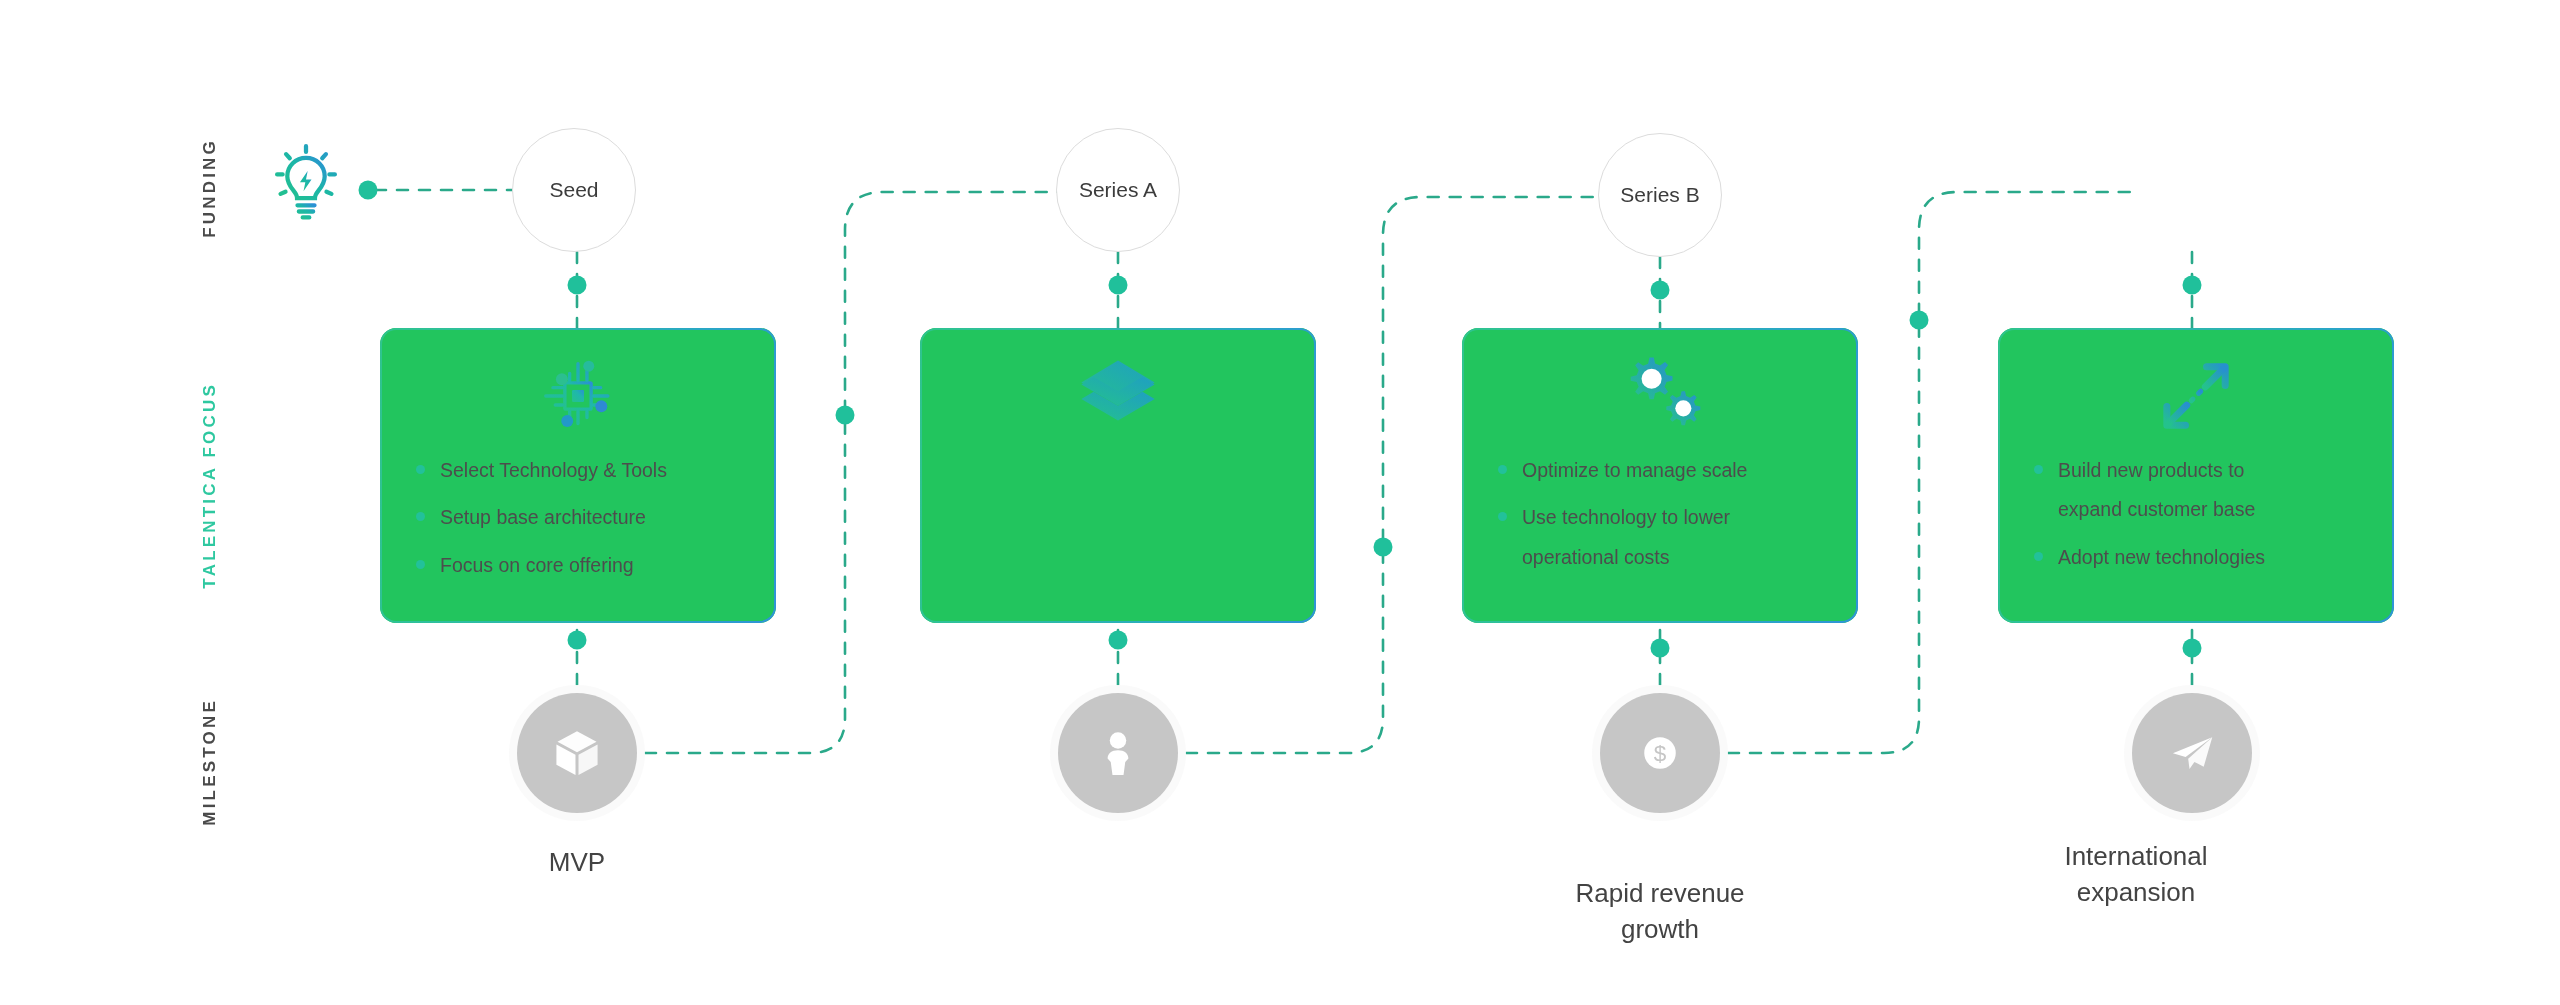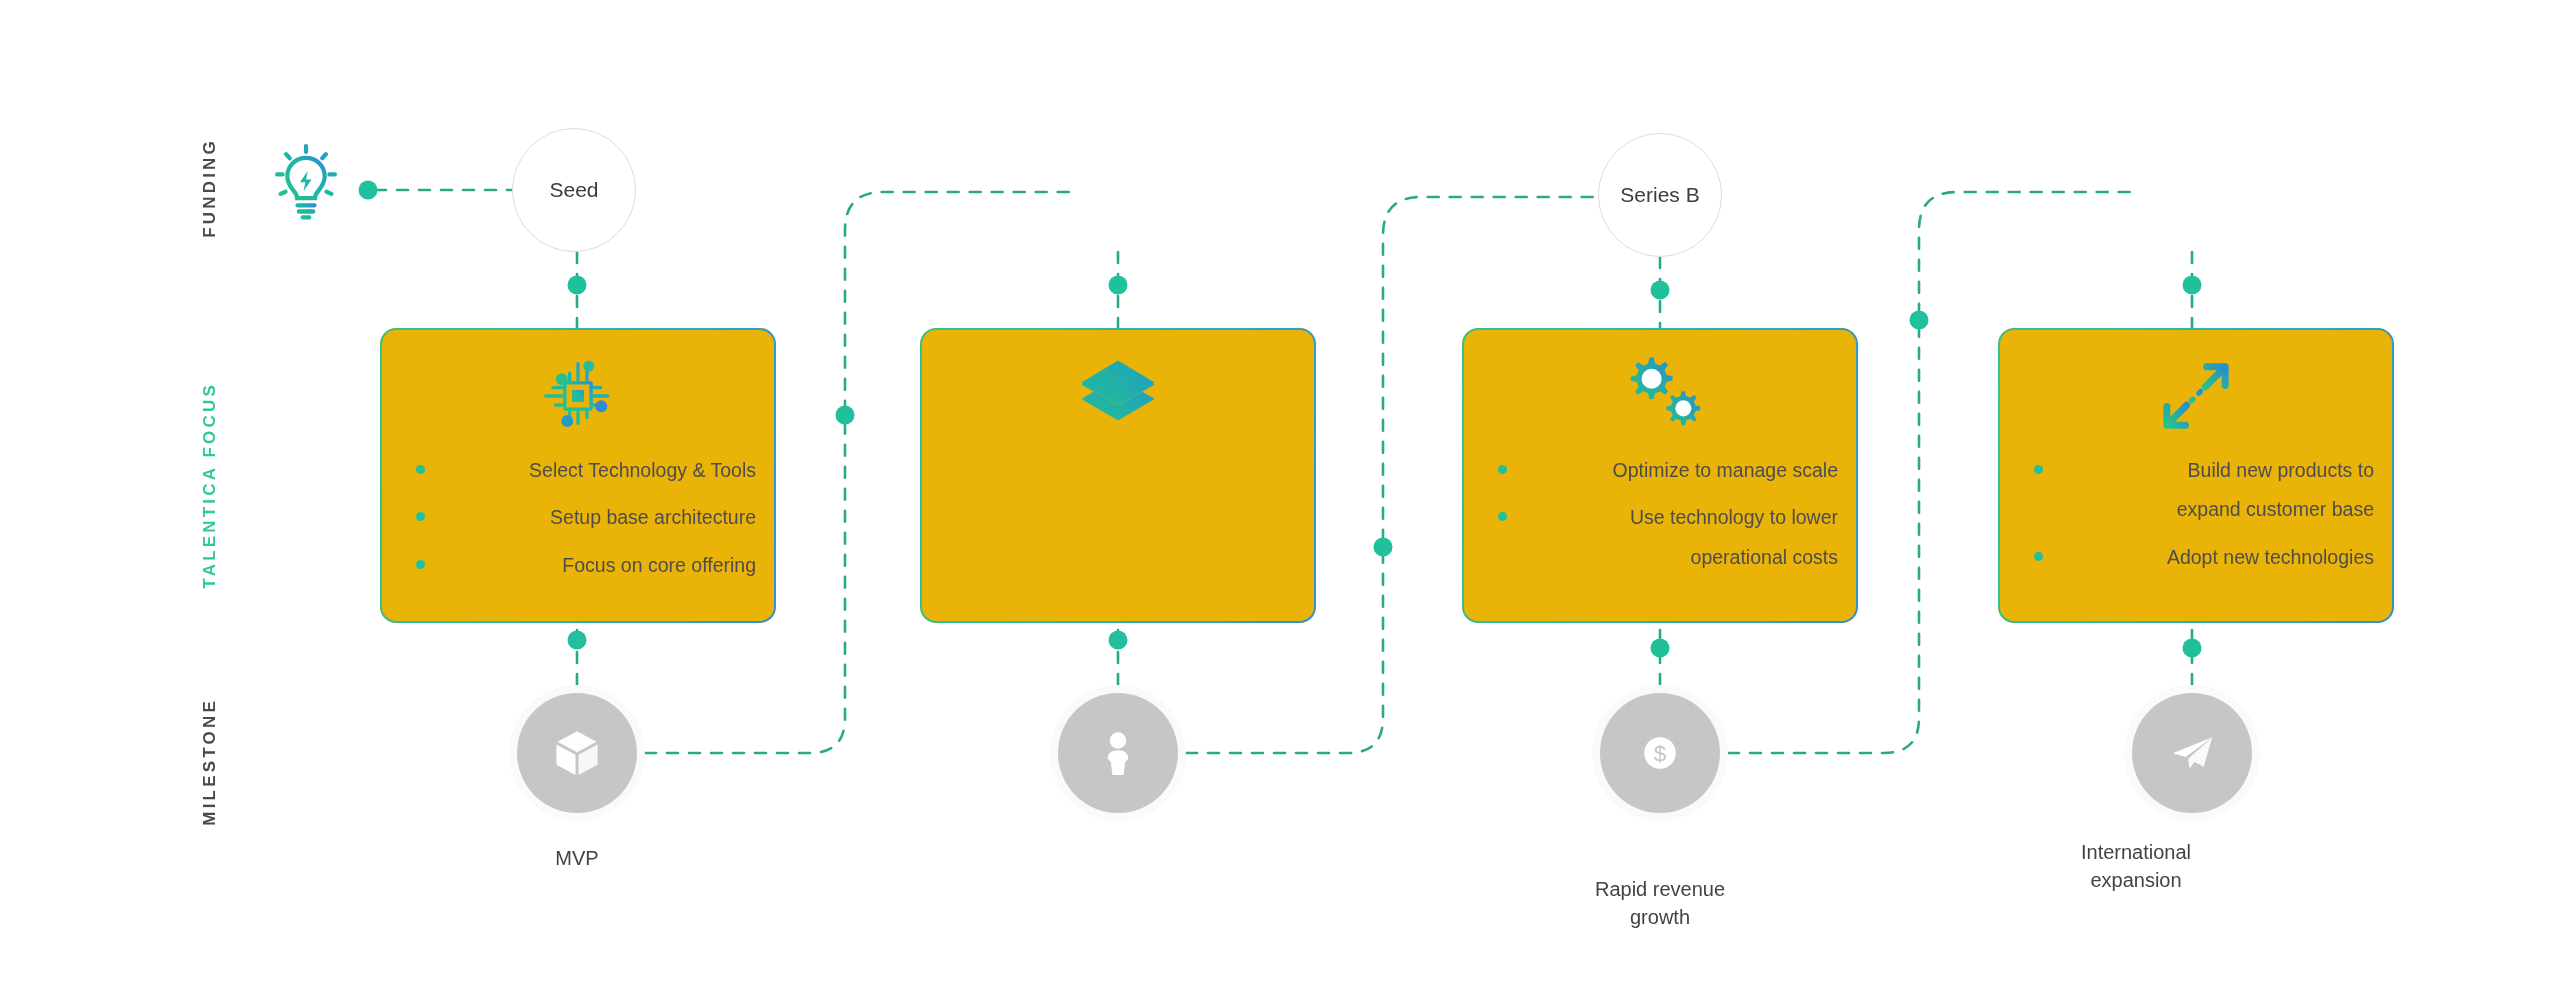--- a/index.html
+++ b/index.html
@@ -46,25 +46,24 @@
   .fund-node span{display:block;}
 
   
   .bulb{position:absolute;left:262px;top:140px;width:88px;height:88px;z-index:4;}
 
   
   .card{
     position:absolute;
     width:396px;height:295px;
     border-radius:16px;
-    background:#eab308;
+    background:#22c55e;
     box-sizing:border-box;
     z-index:6;
     padding:0;
-    text-align:right;
   }
   .card::before{
     content:"";
     position:absolute;inset:0;
     border-radius:16px;
     padding:1.8px;
     background:linear-gradient(100deg,#2fc48e 0%,#2ebfa0 28%,#29a8c4 72%,#2f93d8 100%);
     -webkit-mask:linear-gradient(#000 0 0) content-box,linear-gradient(#000 0 0);
     -webkit-mask-composite:xor;
             mask:linear-gradient(#000 0 0) content-box,linear-gradient(#000 0 0);
@@ -99,21 +98,21 @@
     width:120px;height:120px;border-radius:50%;
     background:#c6c6c6;
     display:flex;align-items:center;justify-content:center;
     box-shadow:0 0 0 8px rgba(250,250,250,0.95);
     z-index:5;
   }
   .ms-label{
     position:absolute;
     width:300px;
     text-align:center;
-    font-size:20px;
+    font-size:26px;
     color:#434343;
     line-height:1.38;
     z-index:5;
   }
 </style>
 </head>
 <body>
 
 <div id="stage">
 
@@ -182,20 +181,26 @@
       <path d="M33.2 22.6l-5.6 8.1h3.9l-1.3 6.5 5.8-8.4h-4z" fill="url(#gBulb)"></path>
     </svg>
   </div>
 
   <div class="fund-node" style="left:512px;top:128px;text-align:center;">
     <div>
       <span>Seed</span>
       <span></span>
     </div>
   </div>
+  <div class="fund-node" style="left:1056px;top:128px;">
+    <div>
+      <span>Series A</span>
+      <span></span>
+    </div>
+  </div>
   <div class="fund-node" style="left:1598px;top:133px;">
     <div>
       <span>Series B</span>
       <span></span>
     </div>
   </div>
 
   <div class="card" style="left:380px;top:328px;">
     <div class="card-icon">
       <svg viewBox="0 0 72 72" width="86" height="86">

